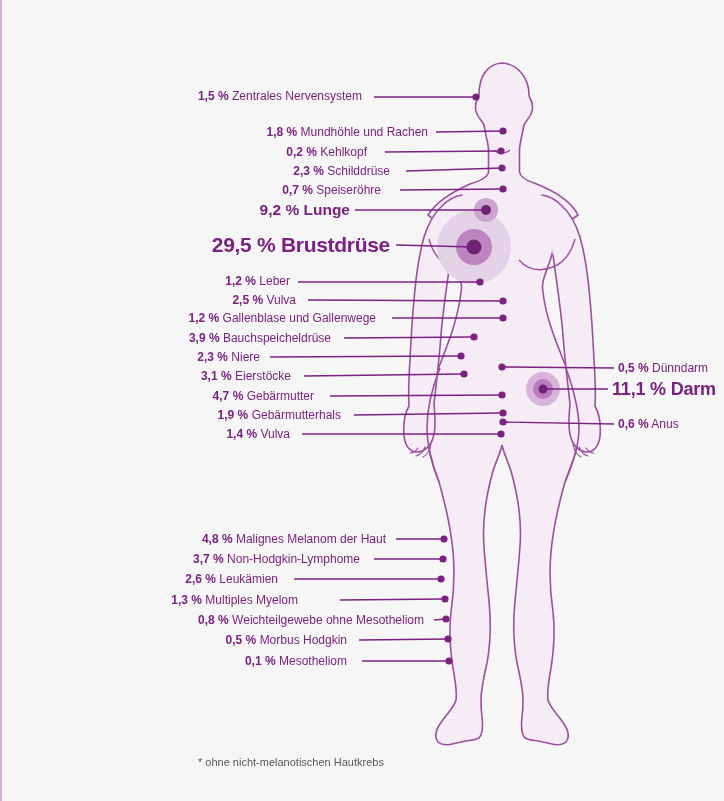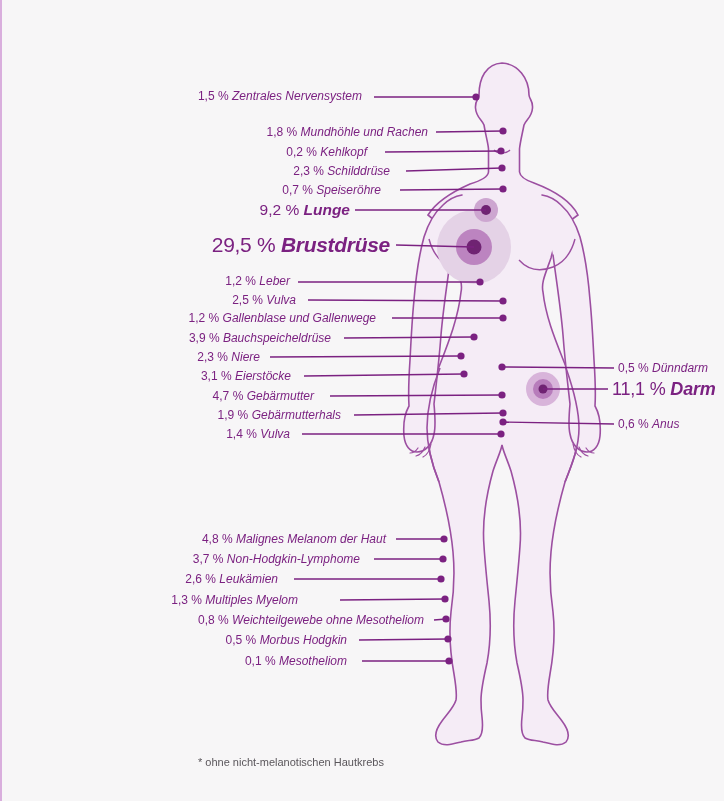--- a/index.html
+++ b/index.html
@@ -7,22 +7,22 @@
     position:relative; width:724px; height:801px;
     background:#f7f6f7; overflow:hidden;
     font-family:"Liberation Sans", sans-serif;
     border-left:2px solid #d9aedd; box-sizing:border-box;
   }
   #bodysvg { position:absolute; left:0; top:0; }
   .lbl {
     position:absolute; white-space:nowrap; transform:translateY(-50%);
     color:#7b2181; font-size:12px; line-height:1; text-align:right;
   }
-  .lbl .val { font-weight:normal; }
-  .lbl .nm  { font-weight:normal;font-style:italic; }
+  .lbl .val { font-weight:bold; }
+  .lbl .nm  { font-weight:normal; }
   .lbl.left { text-align:left; }
   .lbl.m  { font-size:15.5px; }
   .lbl.m .nm, .lbl.l .nm, .lbl.xl .nm { font-weight:bold; }
   .lbl.l  { font-size:18px; letter-spacing:-0.2px; }
   .lbl.xl { font-size:21px;  letter-spacing:-0.3px; }
   #footnote {
     position:absolute; left:196px; top:762px; transform:translateY(-50%);
     color:#5a565b; font-size:11px; white-space:nowrap;
   }
 </style>

